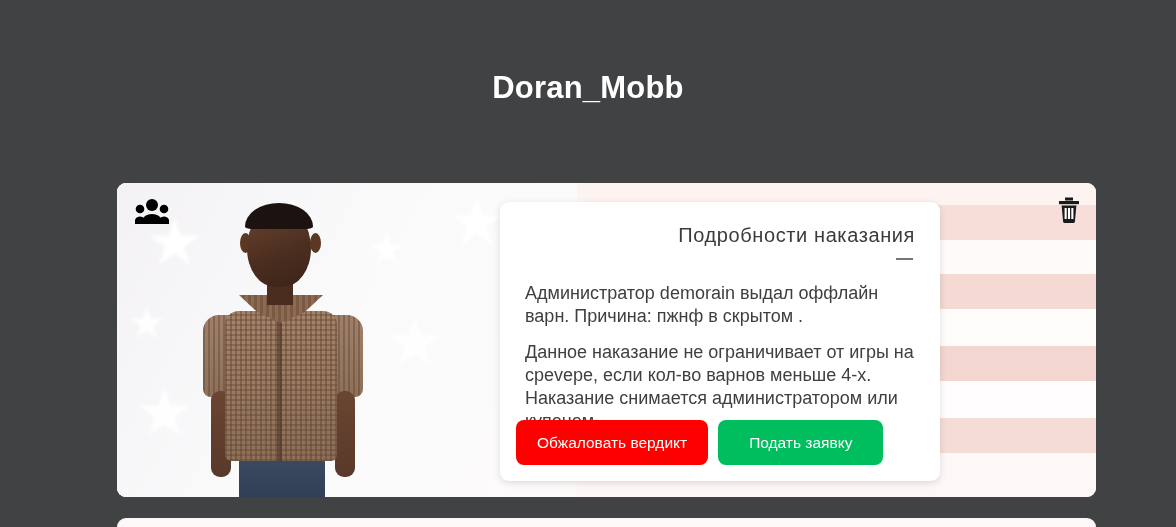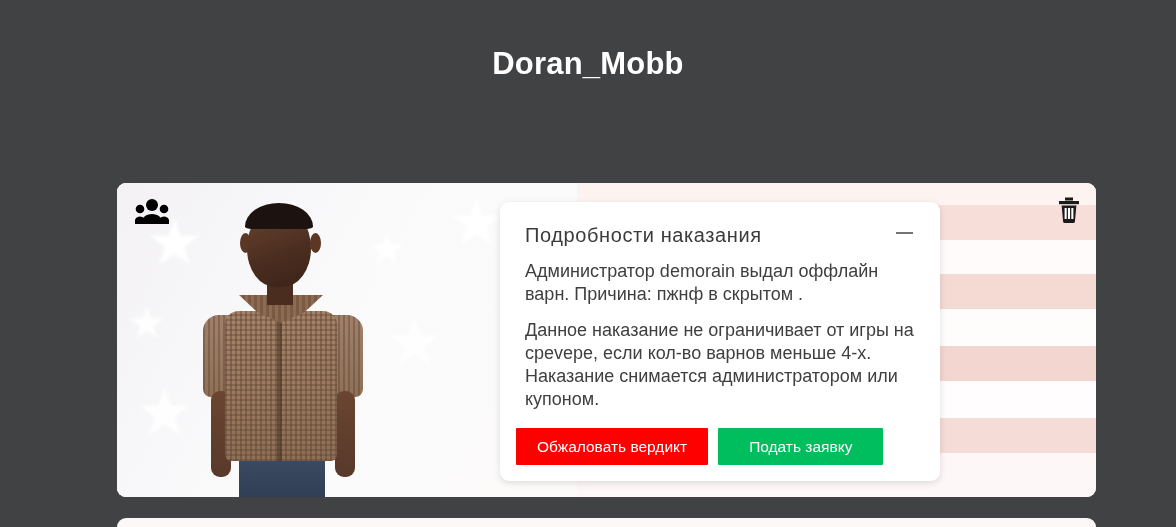--- a/index.html
+++ b/index.html
@@ -16,21 +16,21 @@
   }
 
   
   .page-title {
     width: 100%;
     text-align: center;
     color: #ffffff;
     font-size: 31px;
     font-weight: bold;
     letter-spacing: 0.2px;
-    padding-top: 45px;
+    padding-top: 69px;
     line-height: 38px;
     white-space: nowrap;
   }
 
   
   .card {
     position: absolute;
     left: 117px;
     top: 183px;
     width: 979px;
@@ -183,23 +183,24 @@
     top: 19px;
     width: 440px;
     height: 279px;
     background: #ffffff;
     border-radius: 9px;
     box-shadow: 0 2px 7px rgba(0,0,0,0.13);
     padding: 20px 25px 0 25px;
   }
   .detail-head {
     display: flex;
-    align-items: flex-start;
+    align-items: flex-end;
     justify-content: space-between;
     margin-bottom: 12px;
+    flex-direction: column;
   }
   .detail-title {
     font-size: 20px;
     font-weight: 400;
     color: #3b3b3b;
     letter-spacing: 0.6px;
     line-height: 26px;
   }
   .collapse-btn {
     width: 22px;
@@ -225,25 +226,25 @@
   
   .detail-actions {
     position: absolute;
     left: 16px;
     bottom: 16px;
     display: flex;
     gap: 10px;
   }
   .btn {
     border: none;
-    border-radius: 1px;
+    border-radius: 8px;
     color: #ffffff;
     font-family: "Liberation Sans", sans-serif;
     font-size: 15.5px;
-    height: 37px;
+    height: 45px;
     padding: 0 21px;
     cursor: pointer;
     white-space: nowrap;
   }
   .btn-appeal { background: #ff0000; }
   .btn-submit { background: #00bd5d; padding: 8px 31px; }
 
   
   .btn-retest {
     position: absolute;

